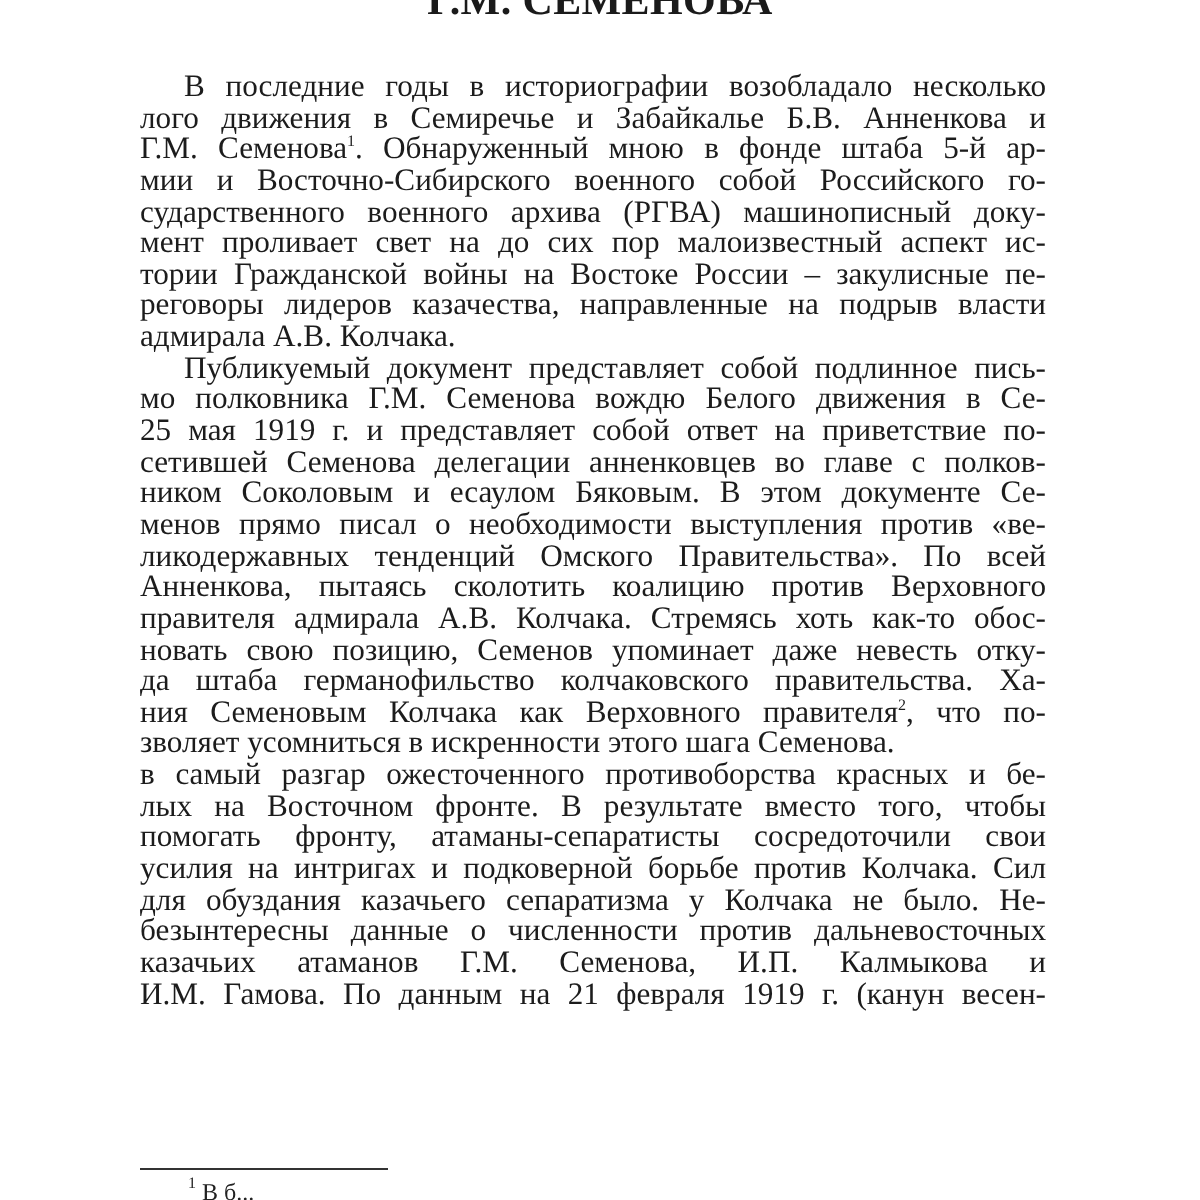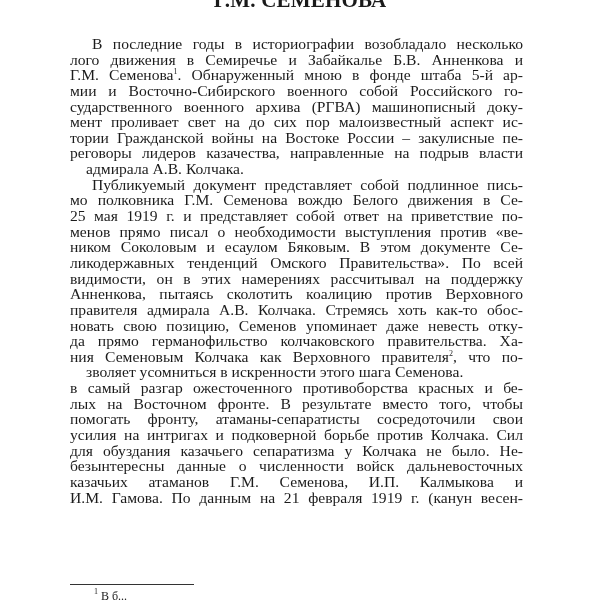--- a/index.html
+++ b/index.html
@@ -9,21 +9,21 @@
     position: absolute; left: 0; right: 0; top: -12px; text-align: center;
     font-family: "Liberation Serif", serif; font-weight: bold; font-size: 21px;
     color: #1a1a1a; letter-spacing: 0.2px;
   }
   .body-text {
     position: absolute; left: 70px; top: 36px; width: 453px;
     font-family: Liberation Serif, serif; font-size: 15.6px; line-height: 15.65px;
     color: #1c1c1c;
   }
   .line { display: block; white-space: nowrap; text-align: justify; text-align-last: justify; height: 15.65px; }
-  .line.last { text-align-last: left; margin-left: 16px; }
+  .line.last { text-align-last: left; }
   .line.indent { padding-left: 22px; }
   sup { font-size: 8px; vertical-align: 6px; line-height: 0; }
   .rule { position: absolute; left: 70px; top: 584px; width: 124px; height: 1px; background: #333; }
   .footnote {
     position: absolute; left: 94px; top: 589px; width: 430px;
     font-family: "Liberation Serif", serif; font-size: 12px; color: #222; white-space: nowrap;
   }
 </style>
 </head>
 <body>
@@ -39,37 +39,37 @@
     <span class="line">мии и Восточно-Сибирского военного собой Российского го-</span>
     <span class="line">сударственного военного архива (РГВА) машинописный доку-</span>
     <span class="line">мент проливает свет на до сих пор малоизвестный аспект ис-</span>
     <span class="line">тории Гражданской войны на Востоке России – закулисные пе-</span>
     <span class="line">реговоры лидеров казачества, направленные на подрыв власти</span>
     <span class="line last">адмирала А.В. Колчака.</span>
 
     <span class="line indent">Публикуемый документ представляет собой подлинное пись-</span>
     <span class="line">мо полковника Г.М. Семенова вождю Белого движения в Се-</span>
     <span class="line">25 мая 1919 г. и представляет собой ответ на приветствие по-</span>
+    <span class="line">сетившей Семенова делегации анненковцев во главе с полков-</span>
+    <span class="line">ником Соколовым и есаулом Бяковым. В этом документе Се-</span>
     <span class="line">менов прямо писал о необходимости выступления против «ве-</span>
-    <span class="line">ником Соколовым и есаулом Бяковым. В этом документе Се-</span>
     <span class="line">ликодержавных тенденций Омского Правительства». По всей</span>
-    <span class="line">видимости, он в этих намерениях рассчитывал на поддержку</span>
     <span class="line">Анненкова, пытаясь сколотить коалицию против Верховного</span>
     <span class="line">правителя адмирала А.В. Колчака. Стремясь хоть как-то обос-</span>
     <span class="line">новать свою позицию, Семенов упоминает даже невесть отку-</span>
-    <span class="line">да прямо германофильство колчаковского правительства. Ха-</span>
+    <span class="line">да штаба германофильство колчаковского правительства. Ха-</span>
     <span class="line"><span>ния Семеновым Колчака как Верховного правителя</span><sup>2</sup><span>, что по-</span></span>
     <span class="line last">зволяет усомниться в искренности этого шага Семенова.</span>
 
     <span class="line">в самый разгар ожесточенного противоборства красных и бе-</span>
     <span class="line">лых на Восточном фронте. В результате вместо того, чтобы</span>
     <span class="line">помогать фронту, атаманы-сепаратисты сосредоточили свои</span>
     <span class="line">усилия на интригах и подковерной борьбе против Колчака. Сил</span>
     <span class="line">для обуздания казачьего сепаратизма у Колчака не было. Не-</span>
-    <span class="line">безынтересны данные о численности войск дальневосточных</span>
+    <span class="line">безынтересны данные о численности против дальневосточных</span>
     <span class="line">казачьих атаманов Г.М. Семенова, И.П. Калмыкова и</span>
     <span class="line">И.М. Гамова. По данным на 21 февраля 1919 г. (канун весен-</span>
   </div>
 
   <div class="rule"></div>
   <div class="footnote">
     <sup>1</sup>
     <span>В б...</span>
   </div>
 </div>

